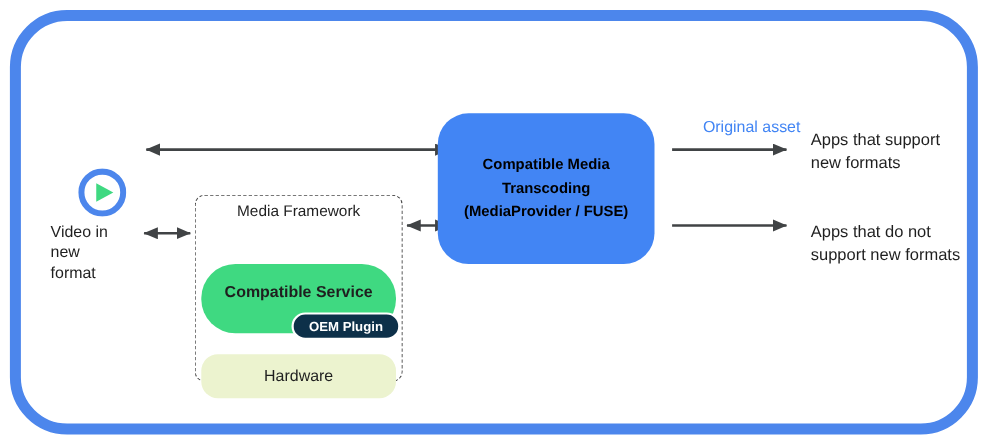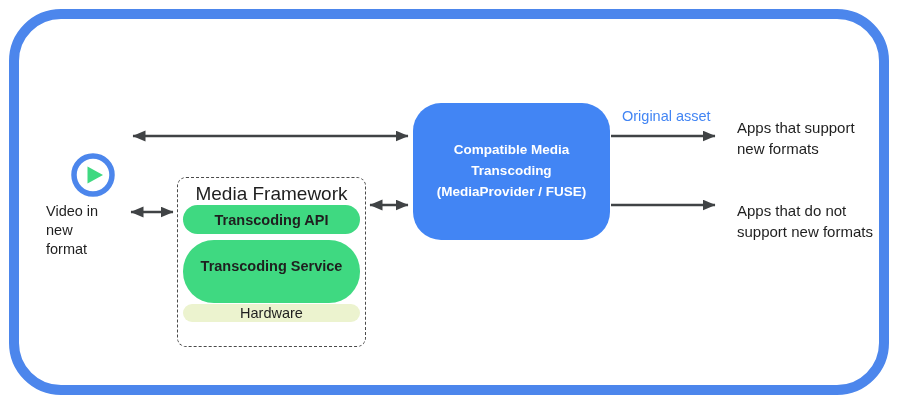--- a/index.html
+++ b/index.html
@@ -33,21 +33,21 @@
     white-space:pre-line;
   }
 
   .mf-box{
     left:177px;top:177px;width:189px;height:170px;
     border:1.6px dashed #4a4a4a;border-radius:9px;
     background:#fff;
   }
   .mf-title{
     left:177px;top:183px;width:189px;
-    text-align:center;font-size:19px;
+    text-align:center;font-size:14px;
   }
   .pill{
     display:flex;align-items:center;justify-content:center;
     text-align:center;
   }
   .pill-api{
     left:183px;top:205px;width:177px;height:29px;
     background:var(--green);border-radius:15px;
     font-weight:bold;font-size:14.5px;
   }
@@ -57,34 +57,34 @@
     font-weight:bold;font-size:14.5px;
     padding-bottom:12px;
   }
   .pill-oem{
     left:265px;top:284px;width:99px;height:25px;
     background:var(--oem_bg);border-radius:13px;
     border:2px solid #fff;
     color:#fff;font-weight:bold;font-size:12px;
   }
   .pill-hardware{
-    left:183px;top:304px;width:177px;height:18px;
+    left:183px;top:322px;width:177px;height:40px;
     background:var(--hardware_bg);border-radius:15px;
     font-size:14.5px;
   }
 
   .transcoding-box{
-    left:413px;top:103px;width:197px;height:137px;
+    left:398px;top:103px;width:197px;height:137px;
     background:var(--box_blue);border-radius:28px;
     display:flex;align-items:center;justify-content:center;
-    color:#ffffff;font-weight:bold;font-size:13.5px;line-height:1.55;
+    color:#000000;font-weight:bold;font-size:13.5px;line-height:1.55;
     text-align:center;white-space:pre-line;
   }
 
-  .asset-label{font-size:14.5px;color:var(--label_blue);white-space:nowrap;}
+  .asset-label{font-size:14.5px;color:var(--label_blue);white-space:nowrap;margin-left:17px;}
   .label-original{left:622px;top:108px;}
   .label-transcoded{left:620px;top:210px;}
 
   .apps-text{font-size:15px;line-height:1.38;white-space:pre-line;}
   .apps-support{left:737px;top:118px;width:150px;}
   .apps-nosupport{left:737px;top:201px;width:160px;}
 </style>
 </head>
 <body>
 
@@ -108,22 +108,22 @@
   <svg class="abs play-icon" viewBox="0 0 44 44" xmlns="http://www.w3.org/2000/svg">
     <circle cx="22" cy="22" r="19" fill="#fff" stroke="#4c86ec" stroke-width="5.5"></circle>
     <path d="M16.5 13.5 L32 22 L16.5 30.5 Z" fill="#3fd981"></path>
   </svg>
   <div class="abs video-label">Video in
 new
 format</div>
 
   <div class="abs mf-box"></div>
   <div class="abs mf-title">Media Framework</div>
-  <div class="abs pill pill-api">Transcoding API</div>
-  <div class="abs pill pill-service">Transcoding Service</div>
+  <div class="abs pill pill-service">Compatible Service</div>
+  <div class="abs pill pill-oem">OEM Plugin</div>
   <div class="abs pill pill-hardware">Hardware</div>
 
   <div class="abs transcoding-box">Compatible Media
 Transcoding
 (MediaProvider / FUSE)</div>
 
   <div class="abs asset-label label-original">Original asset</div>
   <div class="abs apps-text apps-support">Apps that support
 new formats</div>
   <div class="abs apps-text apps-nosupport">Apps that do not

